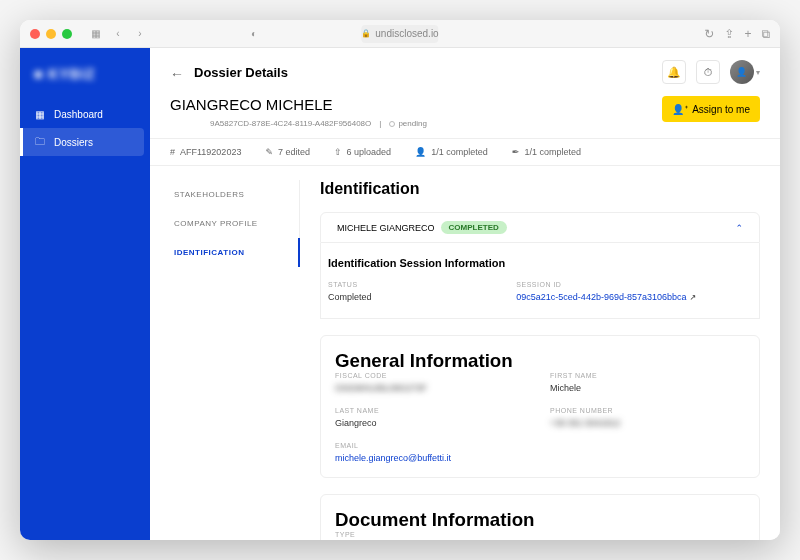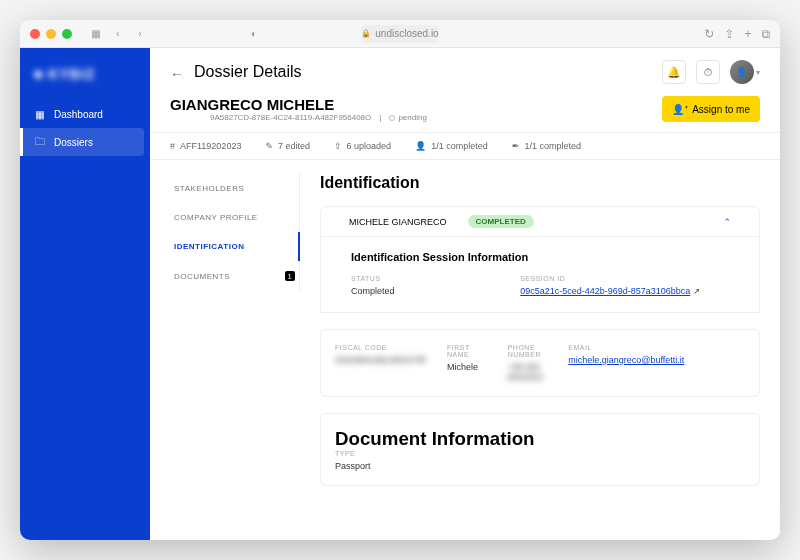--- a/index.html
+++ b/index.html
@@ -21,57 +21,57 @@
 .app { flex: 1; display: flex; overflow: hidden; }
 .sidebar { width: 130px; background: #0a3ecf; color: #fff; display: flex; flex-direction: column; padding-top: 12px; }
 .logo { padding: 6px 14px 18px; font-weight: 700; font-size: 14px; filter: blur(3px); letter-spacing: 1px; }
 .nav-item { display: flex; align-items: center; gap: 8px; padding: 8px 14px; font-size: 10px; cursor: pointer; }
 .nav-item.active { background: rgba(255,255,255,0.15); border-left: 3px solid #fff; padding-left: 11px; border-radius: 0 4px 4px 0; margin-right: 6px; }
 .nav-icon { width: 12px; height: 12px; display: inline-flex; align-items: center; justify-content: center; }
 
 .main { flex: 1; overflow-y: auto; background: #fff; }
 .header { padding: 12px 20px 8px; display: flex; align-items: center; gap: 10px; }
 .back-arrow { font-size: 14px; color: #666; cursor: pointer; }
-.page-title { font-size: 16px; font-weight: 400; }
+.page-title { font-size: 13px; font-weight: 700; }
 .header-right { margin-left: auto; display: flex; gap: 10px; align-items: center; }
 .icon-btn { width: 24px; height: 24px; border: 1px solid #e5e5e5; border-radius: 4px; display: flex; align-items: center; justify-content: center; font-size: 11px; color: #666; cursor: pointer; }
 .avatar { width: 24px; height: 24px; border-radius: 50%; background: linear-gradient(135deg,#888,#555); display:flex; align-items:center; justify-content:center; color:#fff; font-size:9px; }
 .avatar-wrap { display:flex; align-items:center; gap:2px; }
 .caret { font-size: 8px; color: #999; }
 
 .subject { padding: 4px 20px 10px; display: flex; align-items: flex-start; }
 .subject-left { flex: 1; }
-.subject-name { font-size: 15px; font-weight: 700; }
+.subject-name { font-size: 15px; font-weight: 400; margin-bottom: 6px; }
 .subject-meta { font-size: 8px; color: #888; display: flex; gap: 8px; align-items: center; padding-left: 40px; }
 .pending-pill { display: inline-flex; align-items: center; gap: 3px; color: #888; }
 .pending-dot { width: 6px; height: 6px; border: 1.5px solid #bbb; border-radius: 50%; display:inline-block; }
 .assign-btn { background: #ffd500; border: none; padding: 6px 10px; border-radius: 4px; font-size: 10px; display: flex; align-items: center; gap: 4px; cursor: pointer; }
 
 .statusbar { border-top: 1px solid #eee; border-bottom: 1px solid #eee; padding: 8px 20px; display: flex; gap: 24px; font-size: 9px; color: #666; }
 .stat-item { display: flex; align-items: center; gap: 5px; }
 
 .content-row { display: flex; padding: 14px 20px 20px; gap: 20px; }
 .section-nav { width: 130px; display: flex; flex-direction: column; }
 .section-link { font-size: 8px; padding: 10px 4px; color: #777; text-transform: uppercase; letter-spacing: 0.5px; border-right: 1px solid #eee; cursor: pointer; display:flex; align-items:center; justify-content:space-between; }
 .section-link.active { color: #0a3ecf; border-right: 2px solid #0a3ecf; font-weight: 600; }
 .section-badge { background: #000; color: #fff; font-size: 7px; width: 10px; height: 10px; display: inline-flex; align-items: center; justify-content: center; border-radius: 2px; }
 
 .detail { flex: 1; }
 .detail h2 { font-size: 16px; font-weight: 600; margin-bottom: 14px; }
-.accordion-head { border: 1px solid #eee; border-radius: 6px 6px 0 0; padding: 8px 28px; font-size: 9px; display: flex; align-items: center; gap: 21px; }
+.accordion-head { border: 1px solid #eee; border-radius: 6px 6px 0 0; padding: 8px 16px; font-size: 9px; display: flex; align-items: center; gap: 6px; }
 .chip { background: #c7f0c7; color: #2a7a2a; padding: 2px 8px; border-radius: 10px; font-size: 8px; font-weight: 600; }
 .chev { margin-left: auto; color: #0a3ecf; font-size: 9px; }
-.card { border: 1px solid #eee; border-top: none; padding: 14px 30px 16px; }
+.card { border: 1px solid #eee; border-top: none; padding: 14px 7px 16px; }
 .card-standalone { border: 1px solid #eee; border-radius: 6px; margin-top: 16px; padding: 14px; }
 .card h3 { font-size: 11px; font-weight: 600; margin-bottom: 12px; }
-.field-grid { display: grid; grid-template-columns: 1fr 1fr 1fr 1fr 1fr; gap: 14px 20px; }
+.field-grid { display: grid; grid-template-columns: 1fr 1fr; gap: 14px 20px; }
 .field-grid.two { grid-template-columns: 1fr 1.4fr; }
 .field-label { font-size: 7px; color: #aaa; text-transform: uppercase; letter-spacing: 0.5px; margin-bottom: 4px; }
 .field-value { font-size: 9px; color: #333; }
-.link { color: #0a3ecf; text-decoration: underline; cursor: pointer; }
+.link { color: #0a3ecf; cursor: pointer; }
 .blur { filter: blur(3px); user-select: none; }
 .ext-icon { font-size: 8px; margin-left: 3px; }
 
 .main::-webkit-scrollbar { width: 6px; }
 .main::-webkit-scrollbar-thumb { background: #ddd; border-radius: 3px; }
 </style>
 </head>
 <body>
 
 <div class="window">
@@ -175,24 +175,20 @@
         <div class="section-nav">
           <div class="section-link">
               <span>STAKEHOLDERS</span>
             </div>
           <div class="section-link">
               <span>COMPANY PROFILE</span>
             </div>
           <div class="section-link active">
               <span>IDENTIFICATION</span>
             </div>
-          <div class="section-link">
-              <span>DOCUMENTS</span>
-              <span class="section-badge">1</span>
-            </div>
         </div>
 
         <div class="detail">
           <h2>Identification</h2>
 
           <div class="accordion-head">
             <span>MICHELE GIANGRECO</span>
             <span class="chip">COMPLETED</span>
             <span class="chev">⌃</span>
           </div>
@@ -205,28 +201,33 @@
                 <div class="field-value">Completed</div>
               </div>
               <div>
                 <div class="field-label">SESSION ID</div>
                 <div class="field-value"><a class="link">09c5a21c-5ced-442b-969d-857a3106bbca</a><span class="ext-icon">↗</span></div>
               </div>
             </div>
           </div>
 
           <div class="card-standalone">
+            <h3>General Information</h3>
             <div class="field-grid">
               <div>
                 <div class="field-label">FISCAL CODE</div>
                 <div class="field-value blur">GNGMHL85L09G273F</div>
               </div>
               <div>
                 <div class="field-label">FIRST NAME</div>
                 <div class="field-value">Michele</div>
+              </div>
+              <div>
+                <div class="field-label">LAST NAME</div>
+                <div class="field-value">Giangreco</div>
               </div>
               <div>
                 <div class="field-label">PHONE NUMBER</div>
                 <div class="field-value blur">+39 351 5041812</div>
               </div>
               <div>
                 <div class="field-label">EMAIL</div>
                 <div class="field-value"><a class="link">michele.giangreco@buffetti.it</a></div>
               </div>
             </div>

